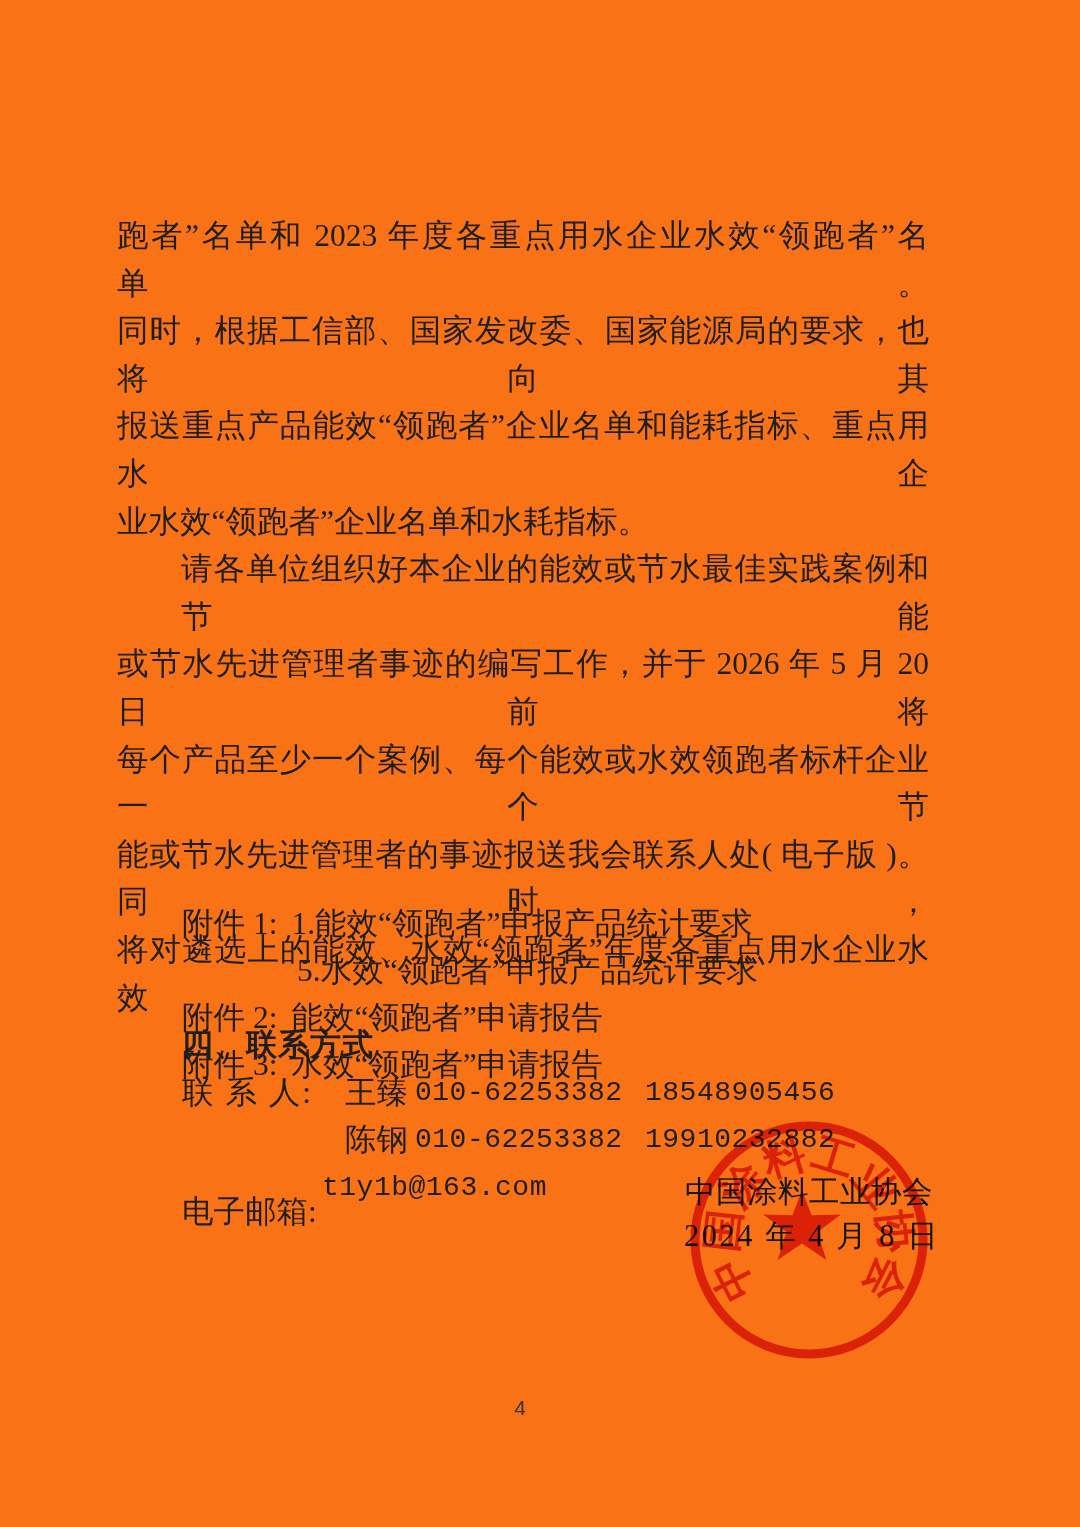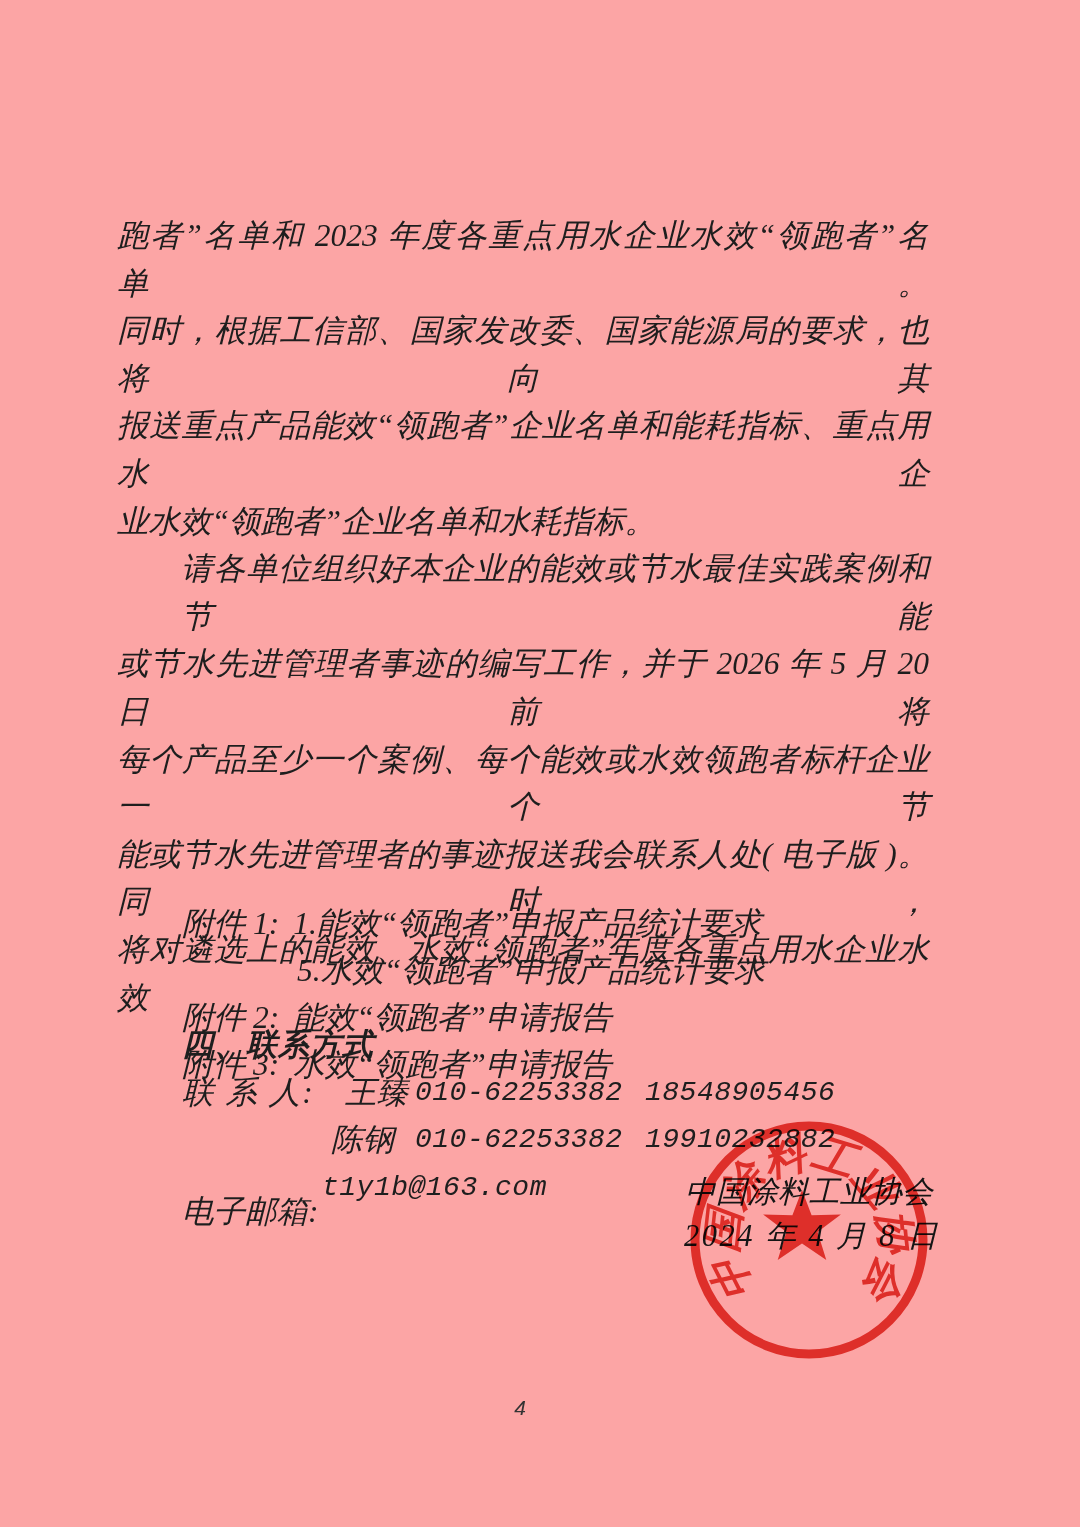--- a/index.html
+++ b/index.html
@@ -1,24 +1,23 @@
 <!DOCTYPE html>
 <html><head>
 <meta charset="utf-8">
 <style>
   html,body{margin:0;padding:0;background:#e8e8e8;}
   .page{
     position:relative;
     width:1080px;height:1527px;
-    background:#fca5a5;
+    background:#f97316;
     margin:0 auto;
     overflow:hidden;
     font-family:"Liberation Serif","DejaVu Serif",serif;
     color:#1e1e1e;
-    font-style:italic;
   }
   
   .flow{
     position:absolute;
     left:117px;top:212px;width:812px;
     font-size:31.5px;
     line-height:47.6px;
     color:#1e1e1e;
   }
   .line{white-space:nowrap;}
@@ -28,21 +27,21 @@
     font-family:"Liberation Sans","DejaVu Sans",sans-serif;
     font-weight:bold;
     font-size:31px;
     letter-spacing:1px;
     padding-left:65px;
   }
   .rel{position:relative;height:47.6px;}
   .rel > span{position:absolute;top:0;}
   .c-label{left:65px;letter-spacing:2px;}
   .c-name{left:228px;}
-  .c-name2{left:214px;}
+  .c-name2{left:228px;}
   .c-phone{left:298px;}
   .c-mobile{left:528px;}
   .c-email{left:205px;}
   .num{
     font-family:"Liberation Mono","DejaVu Sans Mono",monospace;
     font-size:28px;
     letter-spacing:0.5px;
   }
   
   .attachments{

